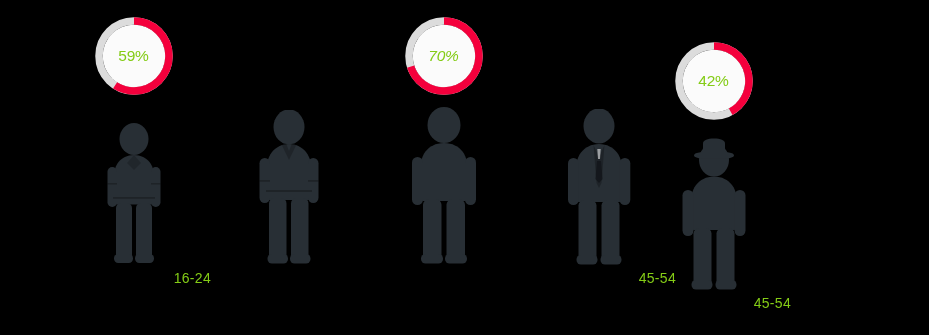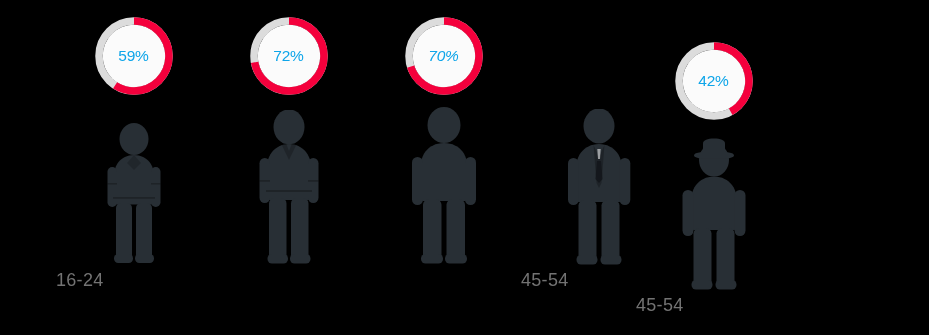--- a/index.html
+++ b/index.html
@@ -46,21 +46,21 @@
     position: absolute;
     top: 0;
     left: 0;
     width: 78px;
     height: 78px;
     display: flex;
     align-items: center;
     justify-content: center;
     font-size: 15.5px;
     font-weight: 400;
-    color: #0ea5e9;
+    color: #84cc16;
     letter-spacing: -0.2px;
     font-family: "Liberation Sans", sans-serif;
     pointer-events: none;
   }
   .figure-wrap {
     position: absolute;
     bottom: 70px;
     left: 50%;
     transform: translateX(-50%);
     width: 96px;
@@ -70,24 +70,24 @@
     justify-content: center;
   }
   .figure-svg {
     display: block;
   }
   .age-label {
     position: absolute;
     top: 270px;
     left: 0;
     width: 155px;
-    text-align: left;
-    font-size: 18px;
+    text-align: right;
+    font-size: 14px;
     font-weight: 400;
-    color: #737373;
+    color: #84cc16;
     letter-spacing: 0.3px;
     font-family: "Liberation Sans", sans-serif;
   }
 </style>
 </head>
 <body>
 
 <div id="infographic">
 
   <div class="column" style="left:56px;">
@@ -114,28 +114,20 @@
           <rect x="33" y="80" width="16" height="58" rx="5"></rect>
           <rect x="11" y="131" width="19" height="9" rx="4.2"></rect>
           <rect x="32" y="131" width="19" height="9" rx="4.2"></rect>
         </g>
       </svg>
     </div>
     <div class="age-label">16-24</div>
   </div>
 
   <div class="column" style="left:211px;">
-    <div class="donut-wrap">
-      <svg class="donut-svg" viewBox="0 0 78 78">
-        <circle cx="39" cy="39" r="35" fill="none" stroke="#DCDCDC" stroke-width="7.5"></circle>
-        <circle cx="39" cy="39" r="31.3" fill="#FBFBFB"></circle>
-        <circle class="arc" cx="39" cy="39" r="35" fill="none" stroke="#F4003C" stroke-width="7.5" stroke-linecap="butt" transform="rotate(-90 39 39)" stroke-dasharray="158.33626974092556 61.57521601035995" stroke-dashoffset="0"></circle>
-      </svg>
-      <div class="donut-label">72%</div>
-    </div>
     <div class="figure-wrap">
       <svg class="figure-svg" width="66" height="155" viewBox="0 0 66 155">
         <g fill="#282F35">
           <ellipse cx="33" cy="17" rx="15.5" ry="17.5"></ellipse>
           <path d="M33 34 C25.5 34 20 37.5 16 42 C11.5 47.5 10 56 10 65 L10 86 C10 88.5 11.5 90 14 90 L52 90 C54.5 90 56 88.5 56 86 L56 65 C56 56 54.5 47.5 50 42 C46 37.5 40.5 34 33 34 Z"></path>
           <path d="M25.5 34.5 L33 50 L40.5 34.5 L36 33 L33 41 L30 33 Z" fill="#000000" opacity="0.22"></path>
           <rect x="3.5" y="48" width="10.5" height="45" rx="5.2"></rect>
           <rect x="52" y="48" width="10.5" height="45" rx="5.2"></rect>
           <rect x="3.5" y="70" width="10.5" height="1.8" fill="#000000" opacity="0.25"></rect>
           <rect x="52" y="70" width="10.5" height="1.8" fill="#000000" opacity="0.25"></rect>

